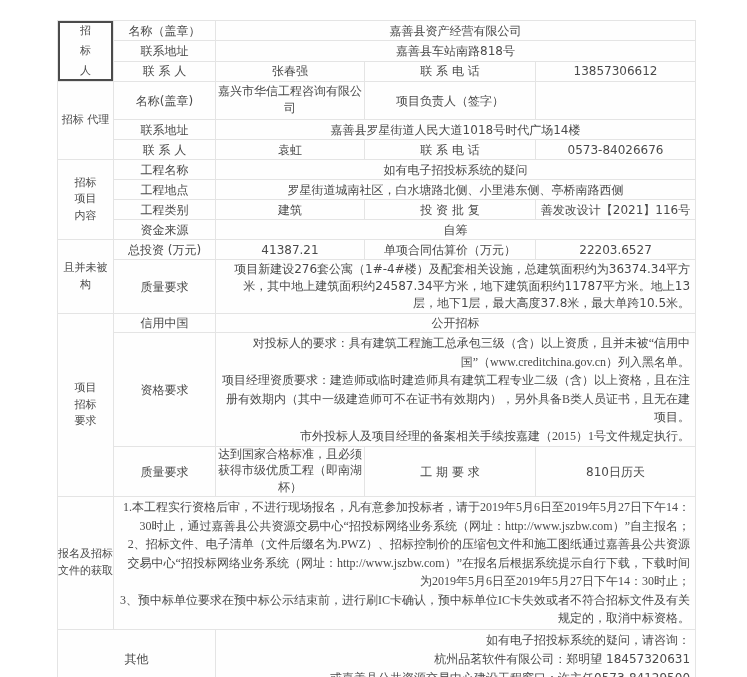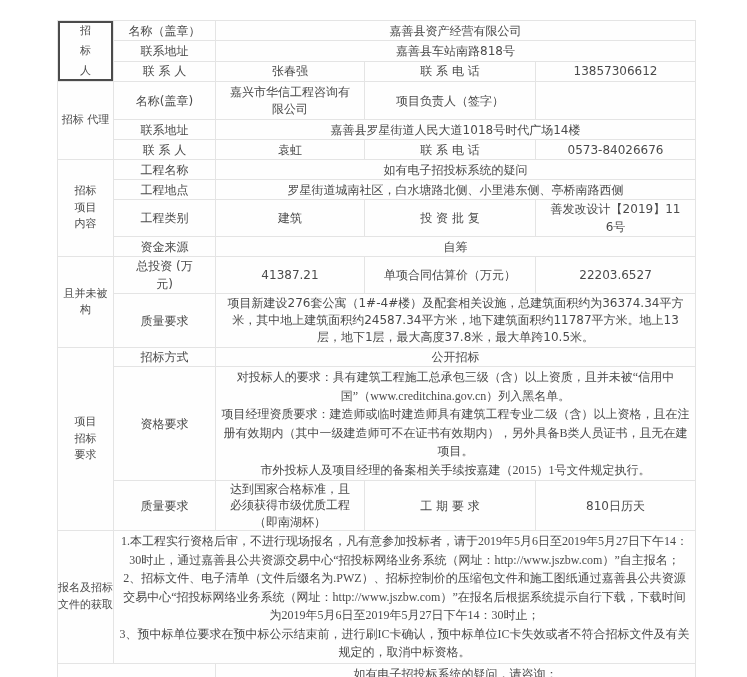--- a/index.html
+++ b/index.html
@@ -11,28 +11,28 @@
   .page{position:relative;width:747px;height:677px;background:#ffffff;overflow:hidden;}
   table.bid{
     position:absolute;left:57px;top:20px;
     width:638px;border-collapse:collapse;table-layout:fixed;
     background:#fefefe;
   }
   td{
     border:1px solid #e4e4e4;
     font-size:12px;line-height:1.5;
     text-align:center;vertical-align:middle;
-    padding:0 14px;overflow:hidden;
+    padding:0 2px;overflow:hidden;
     word-break:break-all;
   }
   td.grp{font-size:11px;padding:0;letter-spacing:0;}
   td.pre{white-space:pre-line;}
-  td.left{text-align:center;padding:1px 5px;line-height:1.55;}
+  td.left{text-align:right;padding:1px 5px;line-height:1.55;}
   td.blackbox{box-shadow:inset 0 0 0 2px #4b4b4b;line-height:20px;}
-  td.tight{line-height:1.35;}
+  td.tight{line-height:1.35;font-family:Liberation Mono, monospace;}
   td.url{word-break:break-all;font-family:Liberation Serif, serif;}
 </style>
 </head>
 <body>
 
 <div class="page">
   <table class="bid">
     <colgroup>
       <col style="width:56px">
         <col style="width:102px">
@@ -86,21 +86,21 @@
       <td colspan="3">如有电子招投标系统的疑问</td>
     </tr>
     <tr style="height:20px">
       <td>工程地点</td>
       <td colspan="3">罗星街道城南社区，白水塘路北侧、小里港东侧、亭桥南路西侧</td>
     </tr>
     <tr style="height:20px">
       <td>工程类别</td>
       <td>建筑</td>
       <td>投 资 批 复</td>
-      <td>善发改设计【2019】116号</td>
+      <td>善发改设计【2021】116号</td>
     </tr>
     <tr style="height:20px">
       <td>资金来源</td>
       <td colspan="3">自筹</td>
     </tr>
 
     <tr style="height:20px">
       <td rowspan="2" class="grp pre">且并未被
 构</td>
       <td>总投资 (万元)</td>
@@ -110,21 +110,21 @@
     </tr>
     <tr style="height:52px">
       <td>质量要求</td>
       <td colspan="3" class="left" style="line-height:17px">项目新建设276套公寓（1#-4#楼）及配套相关设施，总建筑面积约为36374.34平方米，其中地上建筑面积约24587.34平方米，地下建筑面积约11787平方米。地上13层，地下1层，最大高度37.8米，最大单跨10.5米。</td>
     </tr>
 
     <tr style="height:17px">
       <td rowspan="3" class="grp pre">项目
 招标
 要求</td>
-      <td>招标方式</td>
+      <td>信用中国</td>
       <td colspan="3">公开招标</td>
     </tr>
     <tr style="height:94px">
       <td>资格要求</td>
       <td colspan="3" class="left pre url" style="line-height:18.5px">对投标人的要求：具有建筑工程施工总承包三级（含）以上资质，且并未被“信用中国”（www.creditchina.gov.cn）列入黑名单。
 项目经理资质要求：建造师或临时建造师具有建筑工程专业二级（含）以上资格，且在注册有效期内（其中一级建造师可不在证书有效期内），另外具备B类人员证书，且无在建项目。
 市外投标人及项目经理的备案相关手续按嘉建（2015）1号文件规定执行。</td>
     </tr>
     <tr style="height:50px">
       <td>质量要求</td>

